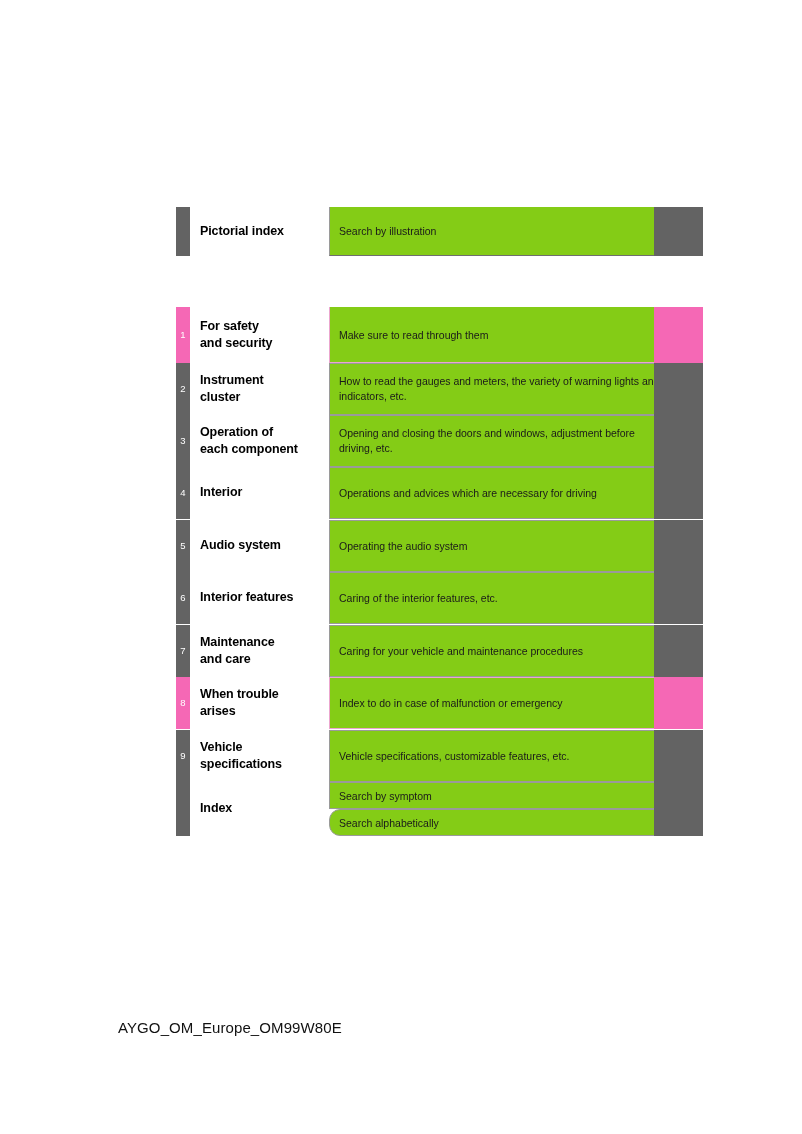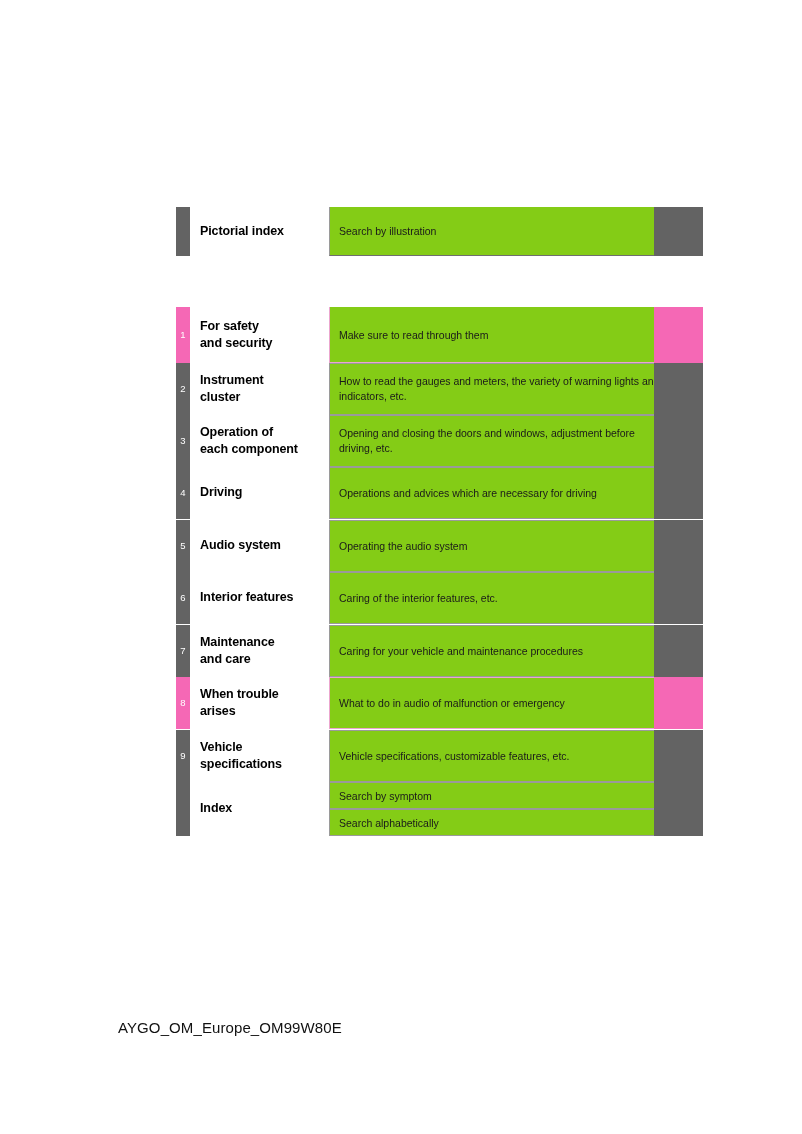--- a/index.html
+++ b/index.html
@@ -167,21 +167,21 @@
     <div class="desc-box">
       <div class="desc-text">Opening and closing the doors and windows, adjustment before driving, etc.</div>
     </div>
     <div class="swatch"></div>
   </div>
 
   <div class="toc-row" style="top:467px; height:52px;">
     <div class="tab">
       <span class="tabnum">4</span>
     </div>
-    <div class="chapter-title">Driving</div>
+    <div class="chapter-title">Interior</div>
     <div class="desc-box">
       <div class="desc-text" style="width:260px;">Operations and advices which are necessary for driving</div>
     </div>
     <div class="swatch"></div>
   </div>
 
   <div class="toc-row" style="top:520px; height:52px;">
     <div class="tab">
       <span class="tabnum">5</span>
     </div>
@@ -213,21 +213,21 @@
     </div>
     <div class="swatch"></div>
   </div>
 
   <div class="toc-row" style="top:677px; height:52px;">
     <div class="tab pink">
       <span class="tabnum">8</span>
     </div>
     <div class="chapter-title">When trouble<br>arises</div>
     <div class="desc-box pinkborder">
-      <div class="desc-text">What to do in audio of malfunction or emergency</div>
+      <div class="desc-text">Index to do in case of malfunction or emergency</div>
     </div>
     <div class="swatch pink"></div>
   </div>
 
   <div class="toc-row" style="top:730px; height:52px;">
     <div class="tab">
       <span class="tabnum">9</span>
     </div>
     <div class="chapter-title">Vehicle<br>specifications</div>
     <div class="desc-box">
@@ -240,21 +240,21 @@
     <div class="tab">
       <span class="tabnum"></span>
     </div>
     <div class="chapter-title">Index</div>
 
     <div class="desc-box" style="top:0; height:27px;">
       <div class="desc-text">Search by symptom</div>
     </div>
     <div class="swatch" style="top:0; height:27px;"></div>
 
-    <div class="desc-box" style="top:27px; height:27px;">
+    <div class="desc-box" style="top:27px; height:27px;border-radius:11px;">
       <div class="desc-text">Search alphabetically</div>
     </div>
     <div class="swatch" style="top:27px; height:27px;"></div>
   </div>
 
   <div id="footer">AYGO_OM_Europe_OM99W80E</div>
 
 </div>
 
 </body></html>

